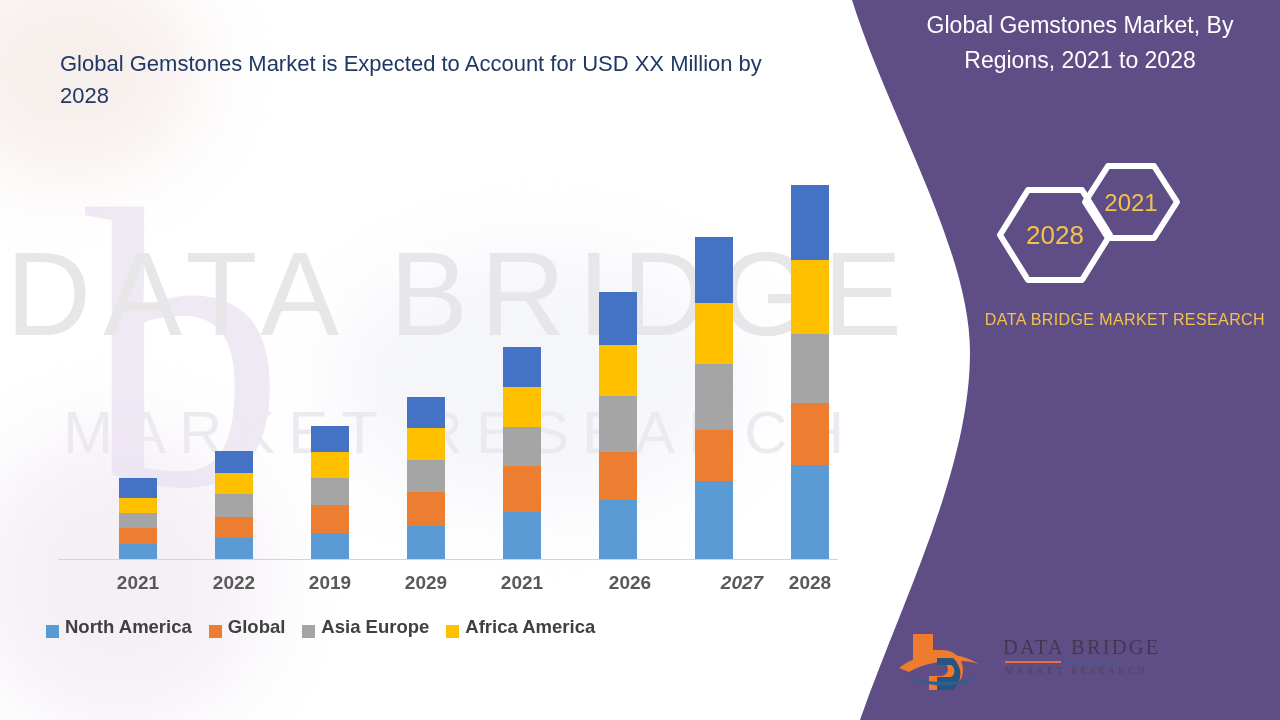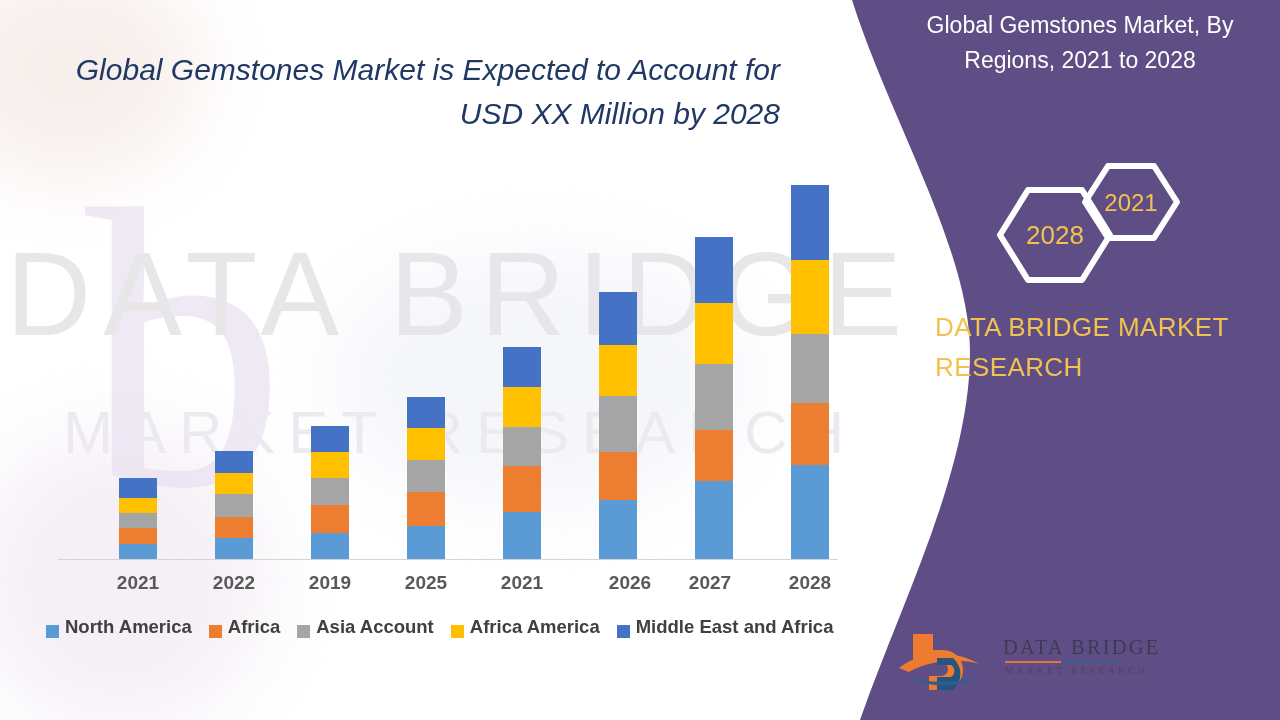--- a/index.html
+++ b/index.html
@@ -35,22 +35,22 @@
   #wm-b {
     position:absolute; left:85px; top:150px; font-size:400px; line-height:1;
     color:rgba(233,226,240,.75); font-family:"Liberation Serif", serif;
     pointer-events:none; user-select:none;
   }
 
   
   #chart-panel { position:absolute; left:0; top:0; width:860px; height:720px; }
 
   #chart-title {
-    position:absolute; left:60px; top:48px; width:720px; text-align:right;
-    font-size:30px; line-height:1.47; color:#1f3864; font-weight:400;font-style:italic;
+    position:absolute; left:60px; top:48px; width:720px; text-align:left;
+    font-size:22px; line-height:1.47; color:#1f3864; font-weight:400;
   }
 
   #plot { position:absolute; left:40px; top:150px; width:790px; height:410px; }
 
   #axis-line {
     position:absolute; left:18px; top:409px; width:780px; height:1px;
     background:#d4d4d4;
   }
 
   .bar-group { position:absolute; bottom:1px; width:38px; display:flex; flex-direction:column-reverse; }
@@ -81,22 +81,22 @@
   #panel-content { position:absolute; left:0; top:0; width:450px; height:720px;padding-left:8px; }
 
   #panel-title {
     position:absolute; left:60px; top:8px; width:380px; text-align:center;
     color:#ffffff; font-size:23px; line-height:1.53; font-weight:400;
   }
 
   #hexes { position:absolute; left:140px; top:140px; width:250px; height:170px; }
 
   #brand-text {
-    position:absolute; left:105px; top:308px; width:330px; text-align:left;
-    color:#f2c14e; font-size:26px; line-height:1.53; font-weight:400;
+    position:absolute; left:105px; top:308px; width:330px; text-align:right;
+    color:#f2c14e; font-size:16px; line-height:1.53; font-weight:400;
     letter-spacing:.4px;
   }
 
   #logo { position:absolute; left:65px; top:628px; width:230px; height:70px; }
   #logo .logo-word {
     position:absolute; left:108px; top:8px;
     font-family:"Liberation Serif", serif; font-size:20.5px; letter-spacing:2.2px;
     color:#3d3a52; white-space:nowrap;
   }
   #logo .logo-sub {
@@ -189,48 +189,44 @@
           <div class="seg" style="background: rgb(255, 192, 0); height: 73.8195px;"></div>
           <div class="seg" style="background: rgb(68, 114, 196); height: 74.8171px;"></div>
         </div>
       </div>
 
     <div id="x-labels">
 
     <div class="x-label" style="left: 68px;">2021</div>
         <div class="x-label" style="left: 164px;">2022</div>
         <div class="x-label" style="left: 260px;">2019</div>
-        <div class="x-label" style="left: 356px;">2025</div>
+        <div class="x-label" style="left: 356px;">2029</div>
         <div class="x-label" style="left: 452px;">2021</div>
         <div class="x-label" style="left: 560px;">2026</div>
-        <div class="x-label" style="left: 640px;">2027</div>
+        <div class="x-label" style="left: 672px; font-style: italic;">2027</div>
         <div class="x-label" style="left: 740px;">2028</div>
       </div>
 
     <div id="legend">
 
     <div class="legend-item">
           <span class="legend-swatch" style="background: rgb(91, 155, 213);"></span>
           <span class="legend-label">North America</span>
         </div>
         <div class="legend-item">
           <span class="legend-swatch" style="background: rgb(237, 125, 49);"></span>
-          <span class="legend-label">Africa</span>
+          <span class="legend-label">Global</span>
         </div>
         <div class="legend-item">
           <span class="legend-swatch" style="background: rgb(165, 165, 165);"></span>
-          <span class="legend-label">Asia Account</span>
+          <span class="legend-label">Asia Europe</span>
         </div>
         <div class="legend-item">
           <span class="legend-swatch" style="background: rgb(255, 192, 0);"></span>
           <span class="legend-label">Africa America</span>
-        </div>
-        <div class="legend-item">
-          <span class="legend-swatch" style="background: rgb(68, 114, 196);"></span>
-          <span class="legend-label">Middle East and Africa</span>
         </div>
       </div>
   </div>
 
   <div id="right-panel">
     <svg class="panel-shape" width="450" height="720" viewBox="0 0 450 720">
       <path id="panel-path" d="M 22,0 C 60,120 140,250 140,352 C 140,470 72,600 30,720 L 450,720 L 450,0 Z" fill="#5f4e86"></path>
     </svg>
 
     <div id="panel-content">

